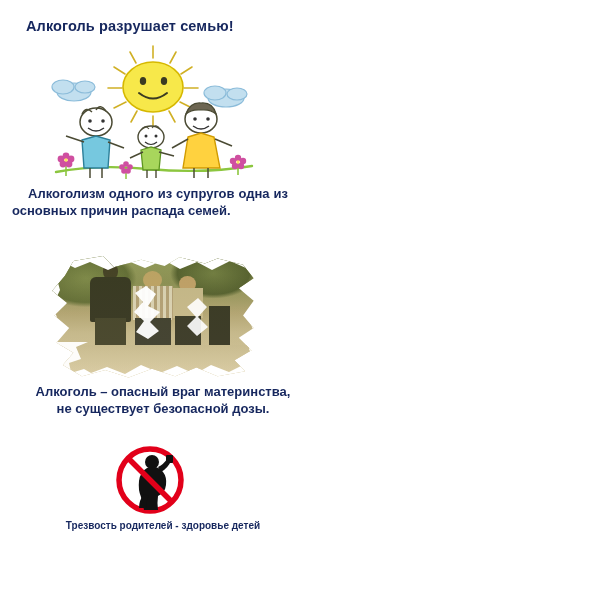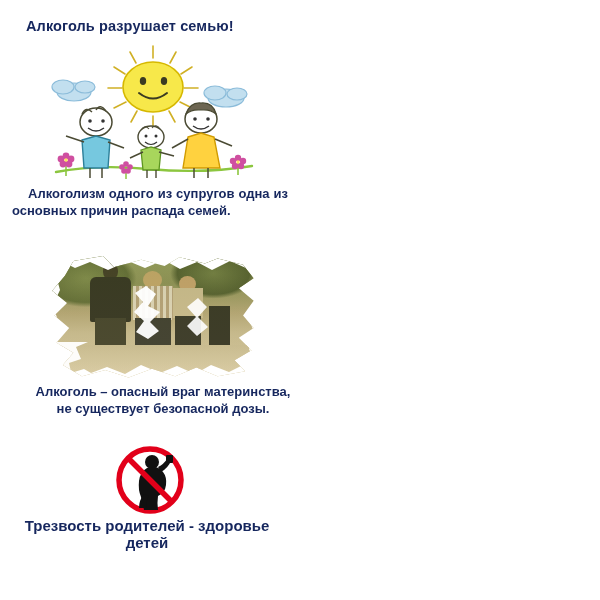--- a/index.html
+++ b/index.html
@@ -24,21 +24,21 @@
   .para{
     color:#16275e;font-weight:bold;
     font-size:13px;line-height:16.5px;
     text-align:justify;
   }
   .para.center{text-align:center;}
   .indent{display:inline-block;width:16px;}
 
   .p-left-1{position:absolute;left:12px;top:186px;width:276px;}
   .p-left-2{position:absolute;left:20px;top:384px;width:262px;margin-left:12px;}
-  .p-left-3{position:absolute;left:6px;top:518px;width:282px;font-size:15px;}
+  .p-left-3{position:absolute;left:22px;top:518px;width:282px;font-size:10px;}
 
   
   .draw{position:absolute;left:38px;top:36px;width:230px;height:148px;}
   .draw svg{display:block;}
 
   
   .photo-family{
     position:absolute;left:48px;top:256px;width:212px;height:124px;
     background:
       radial-gradient(ellipse 70px 40px at 18% 18%, #7e8a4a 0%, #5e6a34 60%, transparent 72%),

